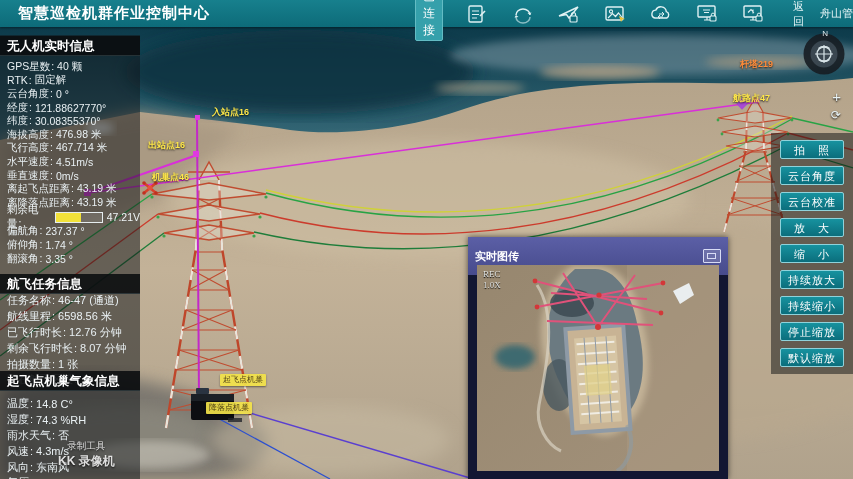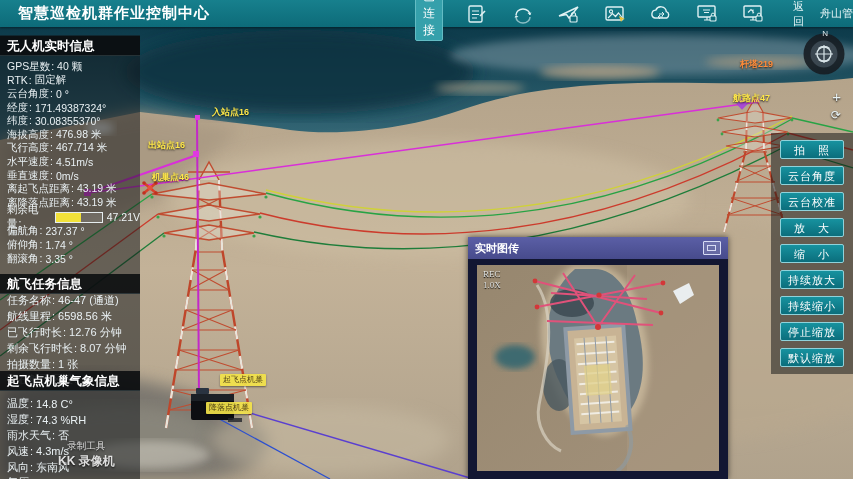--- a/index.html
+++ b/index.html
@@ -50,21 +50,21 @@
            background:rgba(12,14,15,.5);padding:7px 0 7px 0;}
   .ctrl-btn{display:block;width:64px;height:19px;margin:0 auto 7px auto;
             background:linear-gradient(#17929f,#0b6e7c);border:1px solid #8fd2da;
             color:#fff;font-size:11px;line-height:17px;text-align:center;border-radius:2px;
             cursor:pointer;font-family:inherit;letter-spacing:1px;white-space:nowrap;overflow:hidden;}
   .ctrl-btn:last-child{margin-bottom:0;}
   
   #videopanel{position:absolute;left:468px;top:237px;width:260px;height:242px;z-index:22;
               background:#121632;box-shadow:0 0 6px rgba(0,0,0,.6);}
   #video-title{height:22px;background:linear-gradient(#5b5fa6,#474b8c);display:flex;
-               align-items:center;padding:0 7px;}
+               align-items:center;padding:8px 7px;}
   #video-title span{font-size:11px;font-weight:bold;color:#fff;flex:1;}
   #video-pop{width:16px;height:12px;border:1px solid #d8dcf5;border-radius:1px;cursor:pointer;
              position:relative;background:rgba(255,255,255,.15);}
   #video-pop::after{content:"";position:absolute;left:3px;top:3px;width:7px;height:4px;
              border:1px solid #d8dcf5;}
   #video-body{position:absolute;left:9px;top:28px;right:9px;bottom:8px;background:#0a0d1c;
               overflow:hidden;font-family:Liberation Serif, serif;}
   #rec-ov{position:absolute;left:6px;top:4px;z-index:3;color:rgba(240,244,246,.85);
           font-size:9px;line-height:11px;text-shadow:0 1px 1px #000;}
   
@@ -292,21 +292,21 @@
       <div class="row r1">
           <span class="lb">RTK</span>
           <span class="vl">固定解</span>
         </div>
       <div class="row r1">
           <span class="lb">云台角度</span>
           <span class="vl">0 °</span>
         </div>
       <div class="row r1">
           <span class="lb">经度</span>
-          <span class="vl">171.49387324°</span>
+          <span class="vl">121.88627770°</span>
         </div>
       <div class="row r1">
           <span class="lb">纬度</span>
           <span class="vl">30.08355370°</span>
         </div>
       <div class="row r1">
           <span class="lb">海拔高度</span>
           <span class="vl">476.98 米</span>
         </div>
       <div class="row r1">

